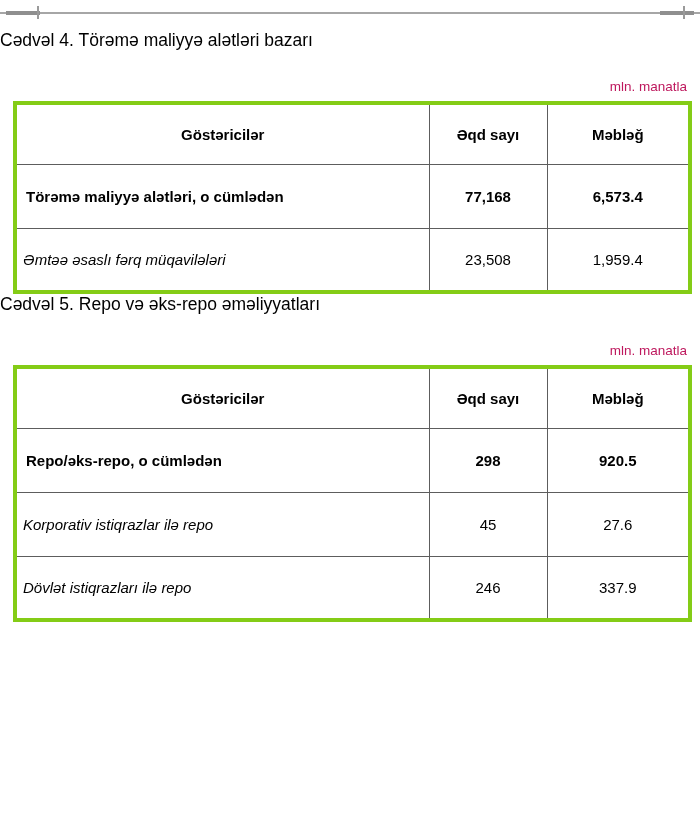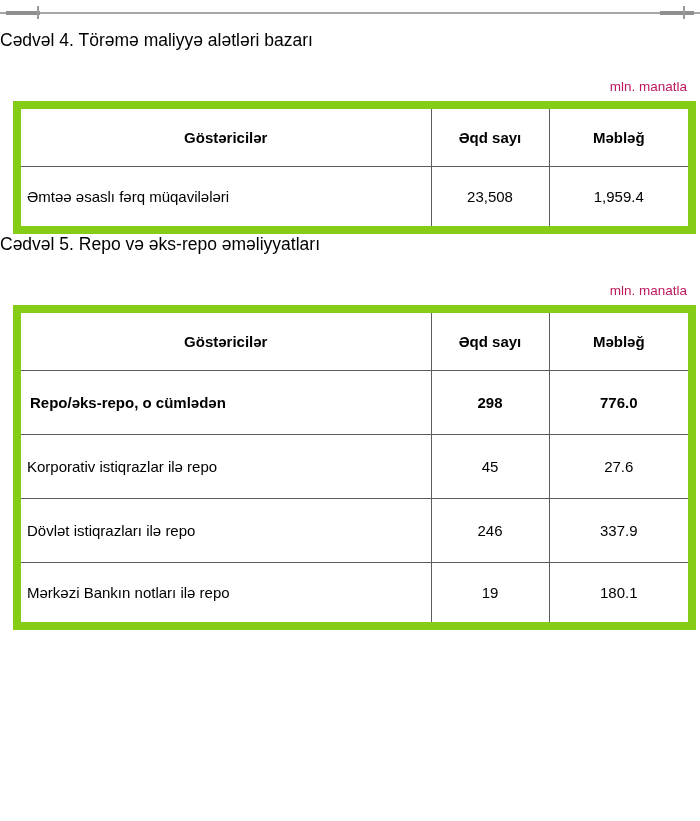--- a/index.html
+++ b/index.html
@@ -15,31 +15,31 @@
   .rule-tick { position: absolute; top: 6px; height: 13px; width: 2px; background: #9a9a9a; }
   .rule-tick.left { left: 37px; }
   .rule-tick.right { right: 15px; }
 
   .tbl-title { text-align: left; font-weight: normal; font-size: 17.5px; line-height: 21px; color: #000; }
   .title-4 { margin-top: 10px; }
   .title-5 { }
 
   .unit-label { text-align: right; font-size: 13.5px; color: #be185d; margin: 27px 13px 6px 0; line-height: 17px; }
 
-  table { border-collapse: collapse; margin-left: 13px; width: 675px; table-layout: fixed; border: 8px solid #84cc16; }
+  table { border-collapse: collapse; margin-left: 13px; width: 675px; table-layout: fixed; border: 4px solid #84cc16; }
   col.c-label  { width: 414px; }
   col.c-deals  { width: 118px; }
   col.c-amount { width: 143px; }
   th, td { border: 1.5px solid #5d5d5d; font-size: 15px; color: #000; vertical-align: middle; }
   thead tr { height: 61px; }
   tbody tr { height: 64px; }
   th { font-weight: bold; text-align: center; }
   td.num { text-align: center; }
   td.label { text-align: left; padding-left: 9px; }
-  tr.sub td.label { padding-left: 6px; }
+  tr.sub td.label { padding-left: 6px; font-style: italic; }
   tr.total td { font-weight: bold; }
 </style>
 </head>
 <body>
 
 <div class="rule">
   <div class="rule-line"></div>
   <div class="rule-thick left"></div>
   <div class="rule-thick right"></div>
   <div class="rule-tick left"></div>
@@ -56,20 +56,25 @@
       <col class="c-amount">
     </colgroup>
   <thead>
     <tr>
       <th>Göstəricilər</th>
       <th>Əqd sayı</th>
       <th>Məbləğ</th>
     </tr>
   </thead>
   <tbody>
+    <tr class="total">
+      <td class="label">Törəmə maliyyə alətləri, o cümlədən</td>
+      <td class="num">77,168</td>
+      <td class="num">6,573.4</td>
+    </tr>
     <tr class="sub">
       <td class="label">Əmtəə əsaslı fərq müqavilələri</td>
       <td class="num">23,508</td>
       <td class="num">1,959.4</td>
     </tr>
   </tbody>
 </table>
 
 <div class="tbl-title title-5">Cədvəl 5. Repo və əks-repo əməliyyatları</div>
 <div class="unit-label">mln. manatla</div>
@@ -84,31 +89,26 @@
     <tr>
       <th>Göstəricilər</th>
       <th>Əqd sayı</th>
       <th>Məbləğ</th>
     </tr>
   </thead>
   <tbody>
     <tr class="total">
       <td class="label">Repo/əks-repo, o cümlədən</td>
       <td class="num">298</td>
-      <td class="num">776.0</td>
+      <td class="num">920.5</td>
     </tr>
     <tr class="sub">
       <td class="label">Korporativ istiqrazlar ilə repo</td>
       <td class="num">45</td>
       <td class="num">27.6</td>
     </tr>
     <tr class="sub">
       <td class="label">Dövlət istiqrazları ilə repo</td>
       <td class="num">246</td>
       <td class="num">337.9</td>
     </tr>
-    <tr class="sub">
-      <td class="label">Mərkəzi Bankın notları ilə repo</td>
-      <td class="num">19</td>
-      <td class="num">180.1</td>
-    </tr>
   </tbody>
 </table>
 
 </body></html>

